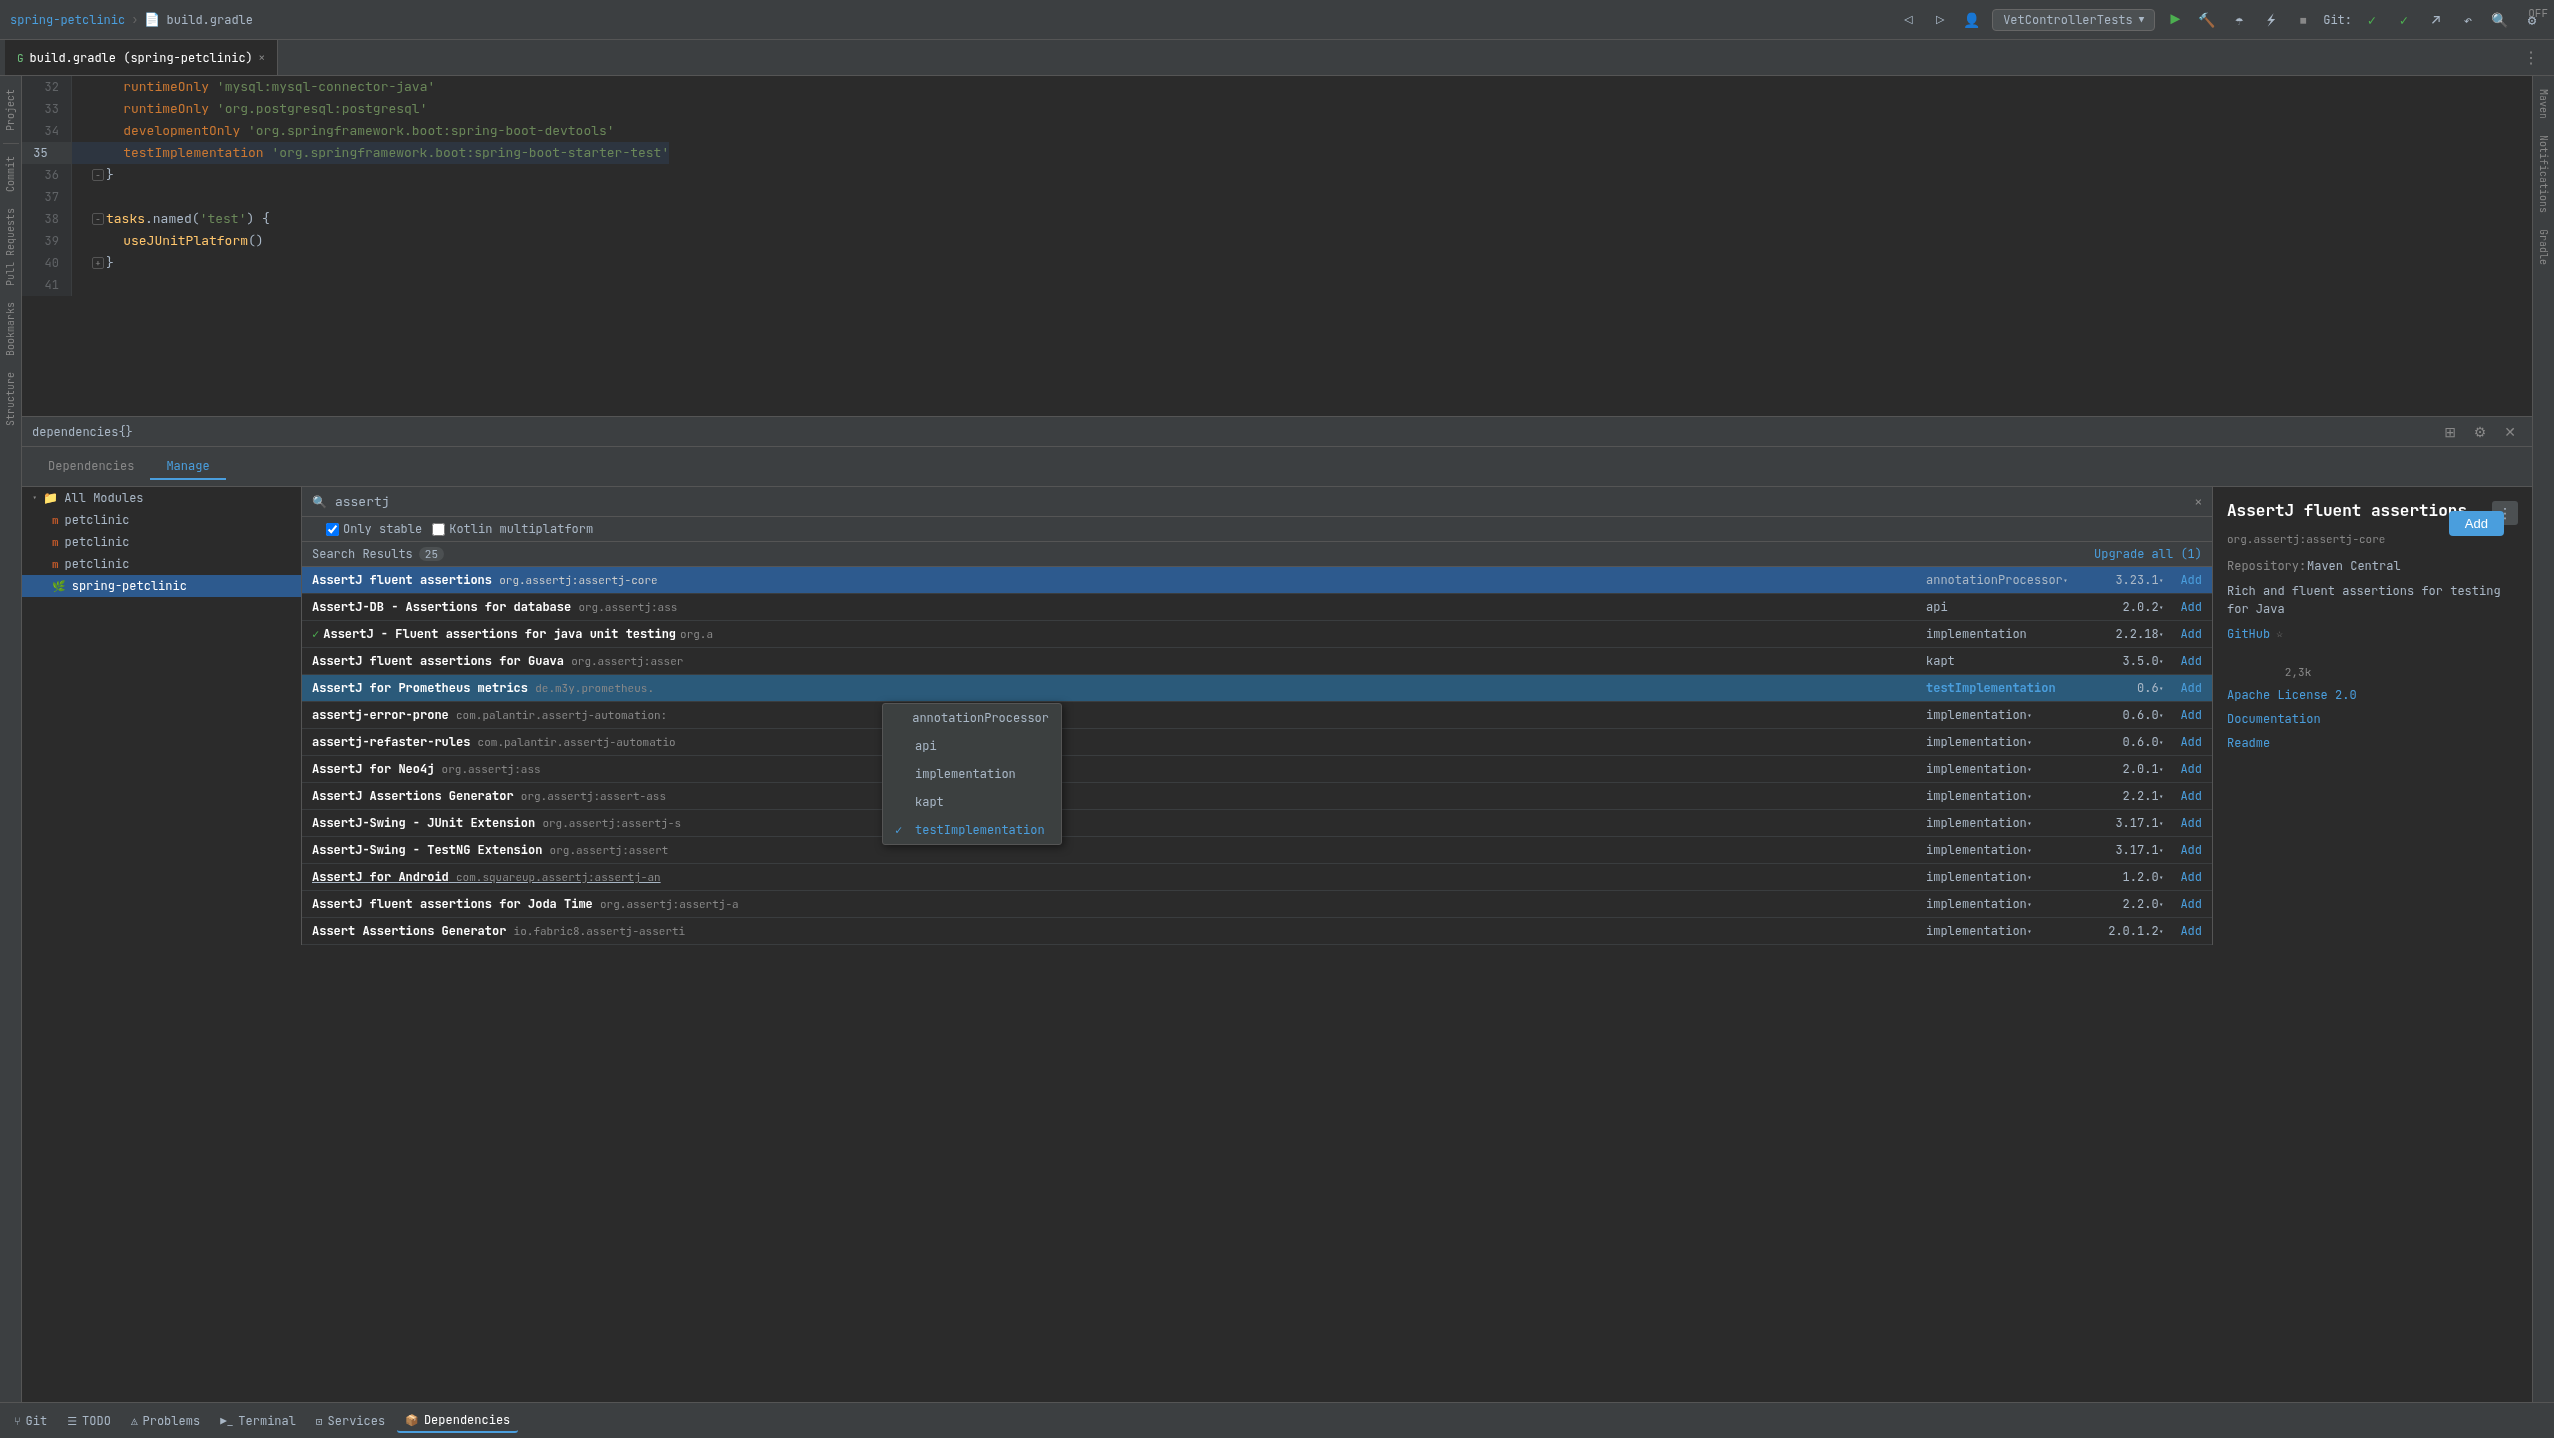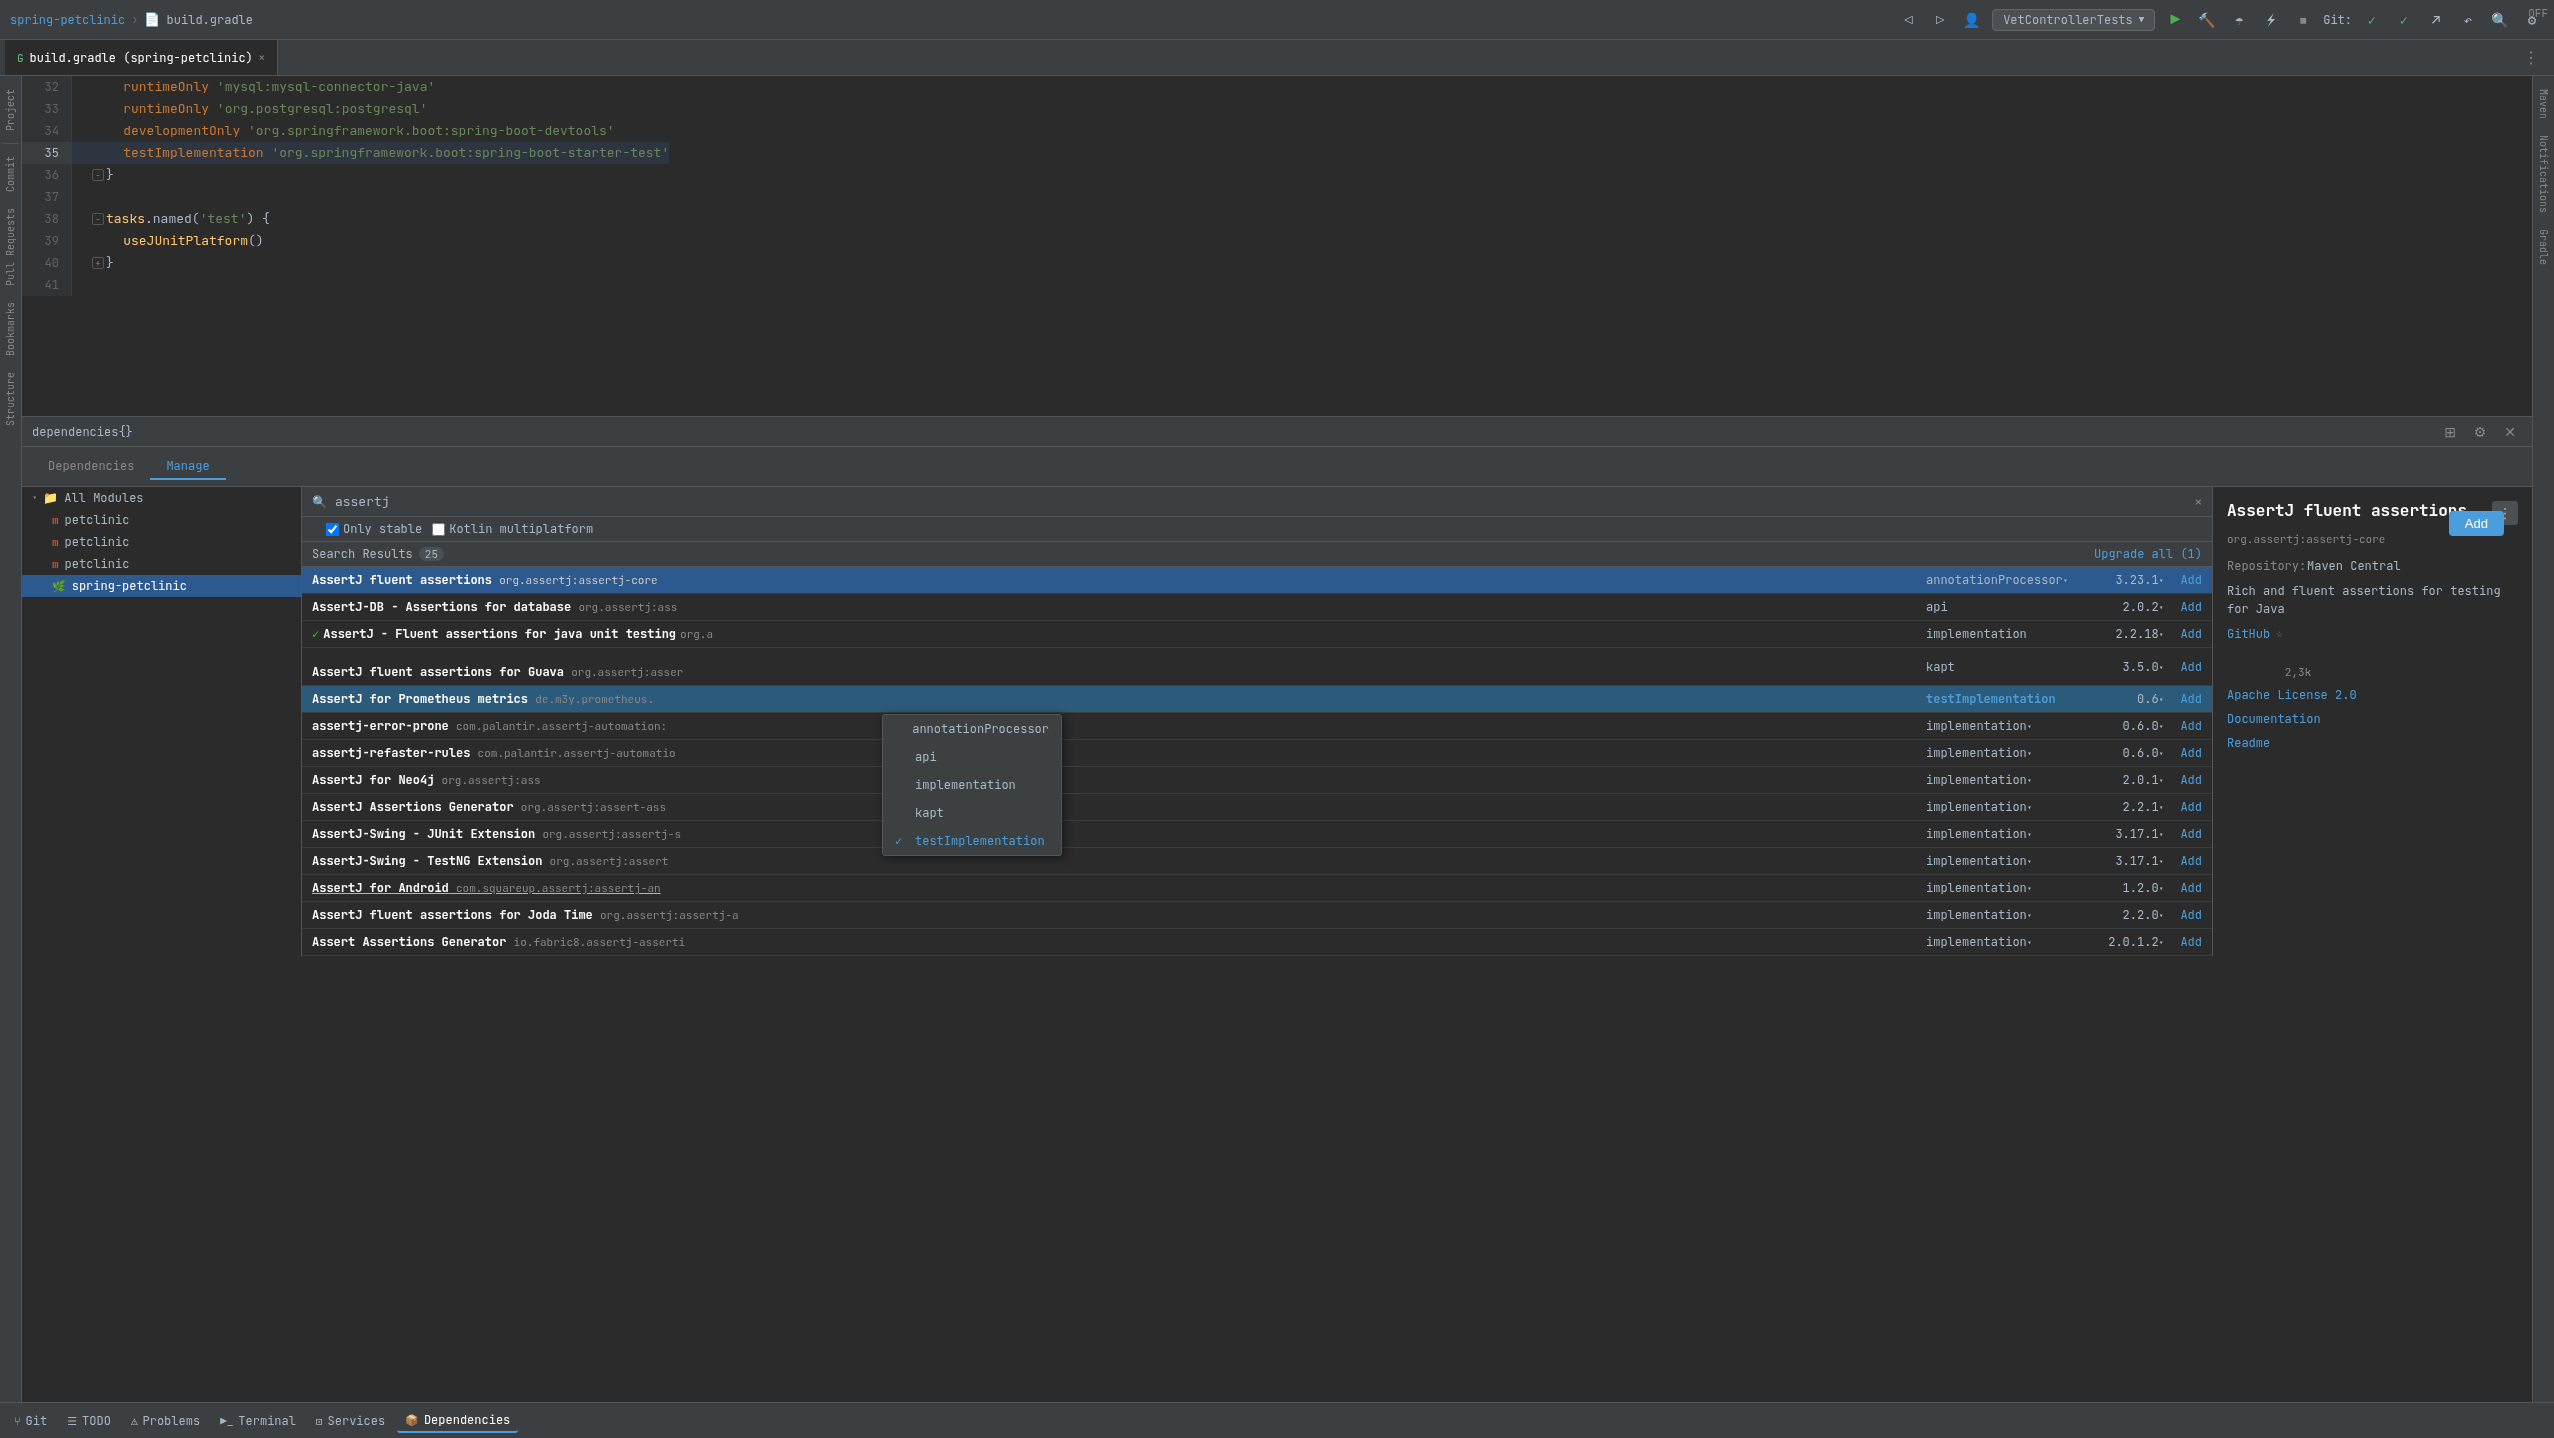--- a/index.html
+++ b/index.html
@@ -540,21 +540,21 @@
         </div>
         <div class="code-line">
           <div class="line-num">33</div>
           <div class="line-content"><span class="kw">    runtimeOnly</span><span class="normal"> </span><span class="str">'org.postgresql:postgresql'</span></div>
         </div>
         <div class="code-line">
           <div class="line-num">34</div>
           <div class="line-content"><span class="kw">    developmentOnly</span><span class="normal"> </span><span class="str">'org.springframework.boot:spring-boot-devtools'</span></div>
         </div>
         <div class="code-line">
-          <div class="line-num" style="background:#3a3d3f;color:#a9b7c6;">35</div>
+          <div class="line-num" style="background:#3a3d3f;color:#a9b7c6;text-align:center;">35</div>
           <div class="line-content" style="background:#2d3540;"><span class="kw">    testImplementation</span><span class="normal"> </span><span class="str">'org.springframework.boot:spring-boot-starter-test'</span></div>
         </div>
         <div class="code-line">
           <div class="line-num">36</div>
           <div class="line-content"><span class="fold-icon">-</span><span class="normal">}</span></div>
         </div>
         <div class="code-line">
           <div class="line-num">37</div>
           <div class="line-content"></div>
         </div>
@@ -674,21 +674,21 @@
                   <span style="color:#4caf50;font-size:12px;">✓</span>
                   <span class="result-name">AssertJ - Fluent assertions for java unit testing</span>
                   <span class="result-artifact" style="color:#888;"> org.a</span>
                 </div>
                 <div class="result-scope">implementation</div>
                 <div class="result-version">2.2.18<span style="font-size:9px;">▾</span></div>
                 <div class="result-add">Add</div>
               </div>
 
               <div class="result-row">
-                <div style="flex:1;margin-top:11px;">
+                <div style="flex:1;">
                   <span class="result-name">AssertJ fluent assertions for Guava</span>
                   <span class="result-artifact" style="color:#888;"> org.assertj:asser</span>
                 </div>
                 <div class="result-scope">kapt</div>
                 <div class="result-version">3.5.0<span style="font-size:9px;">▾</span></div>
                 <div class="result-add">Add</div>
               </div>
 
               <div class="result-row" style="position:relative;background:#2b5a7a;">
                 <div style="flex:1;">

